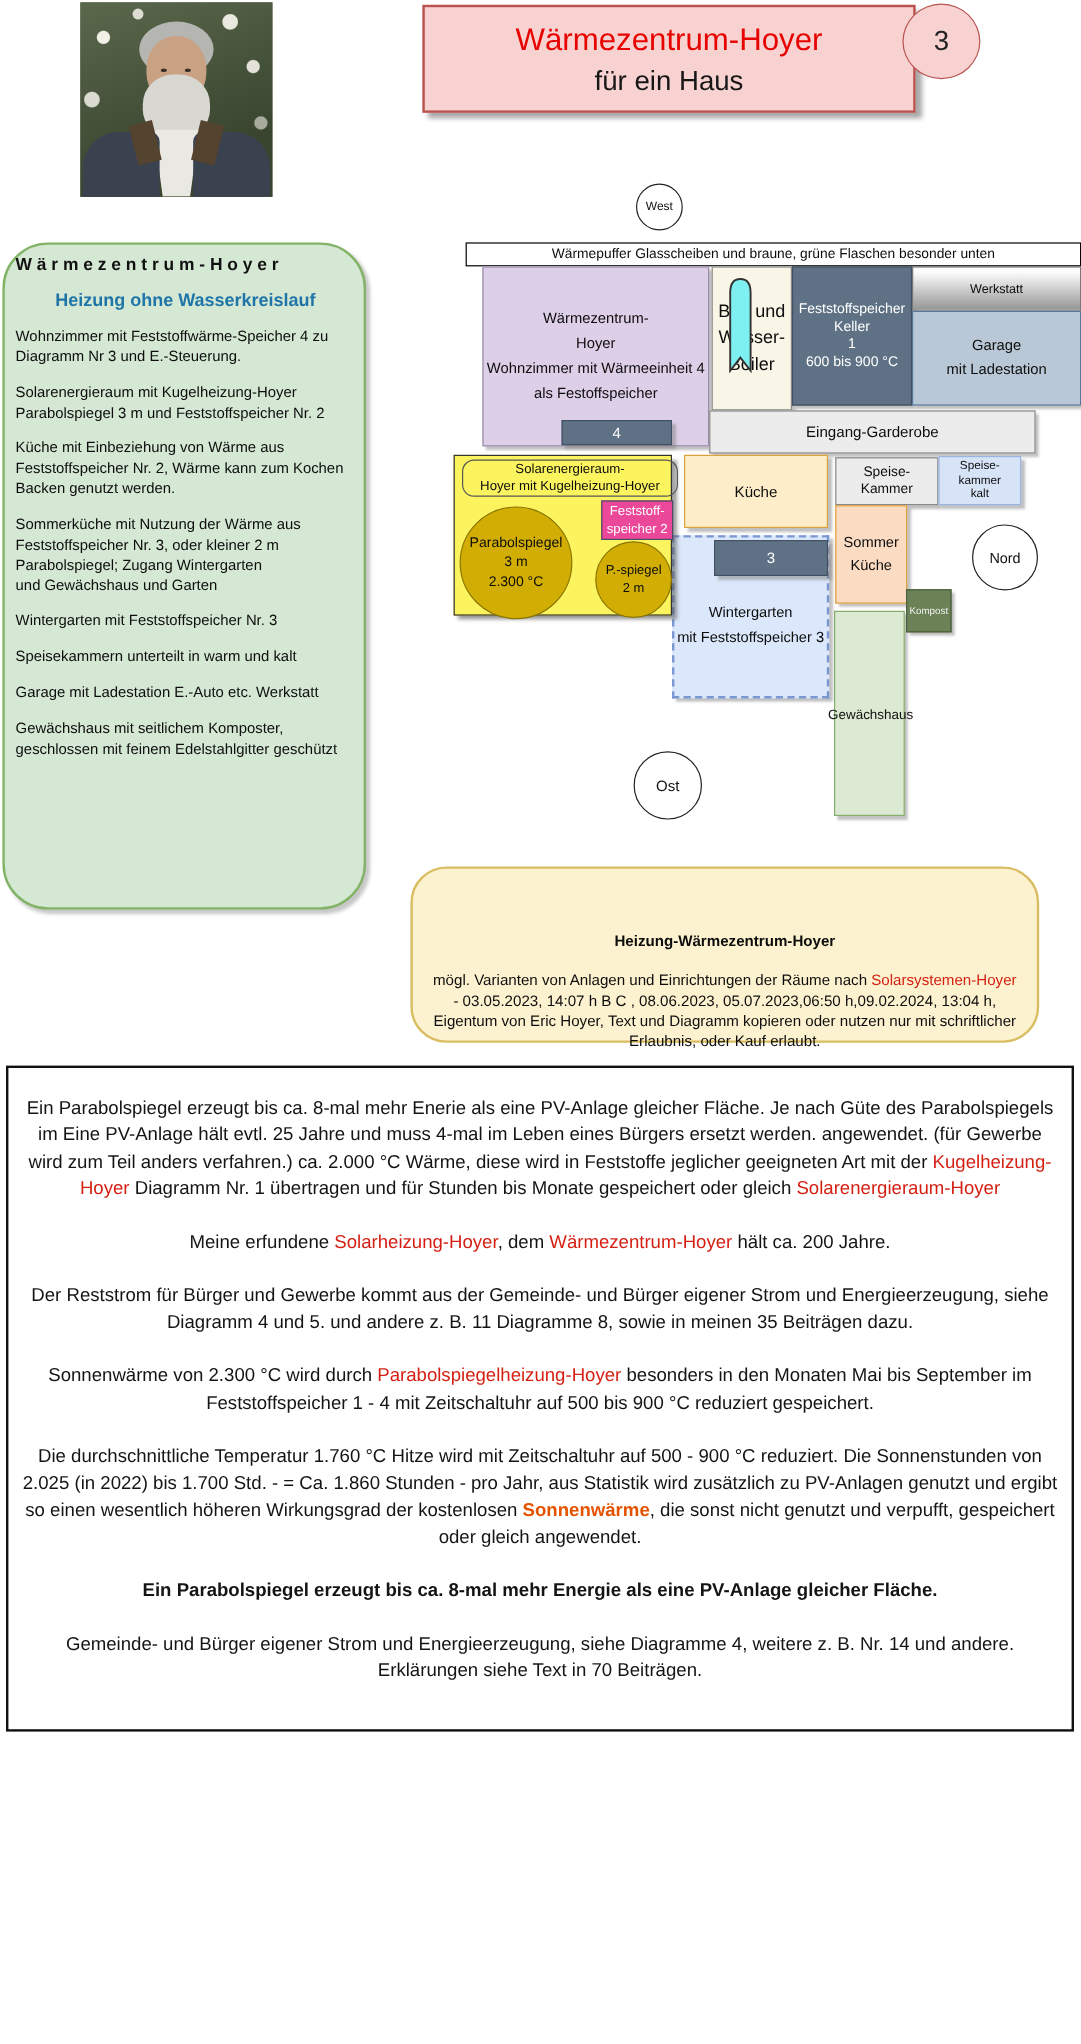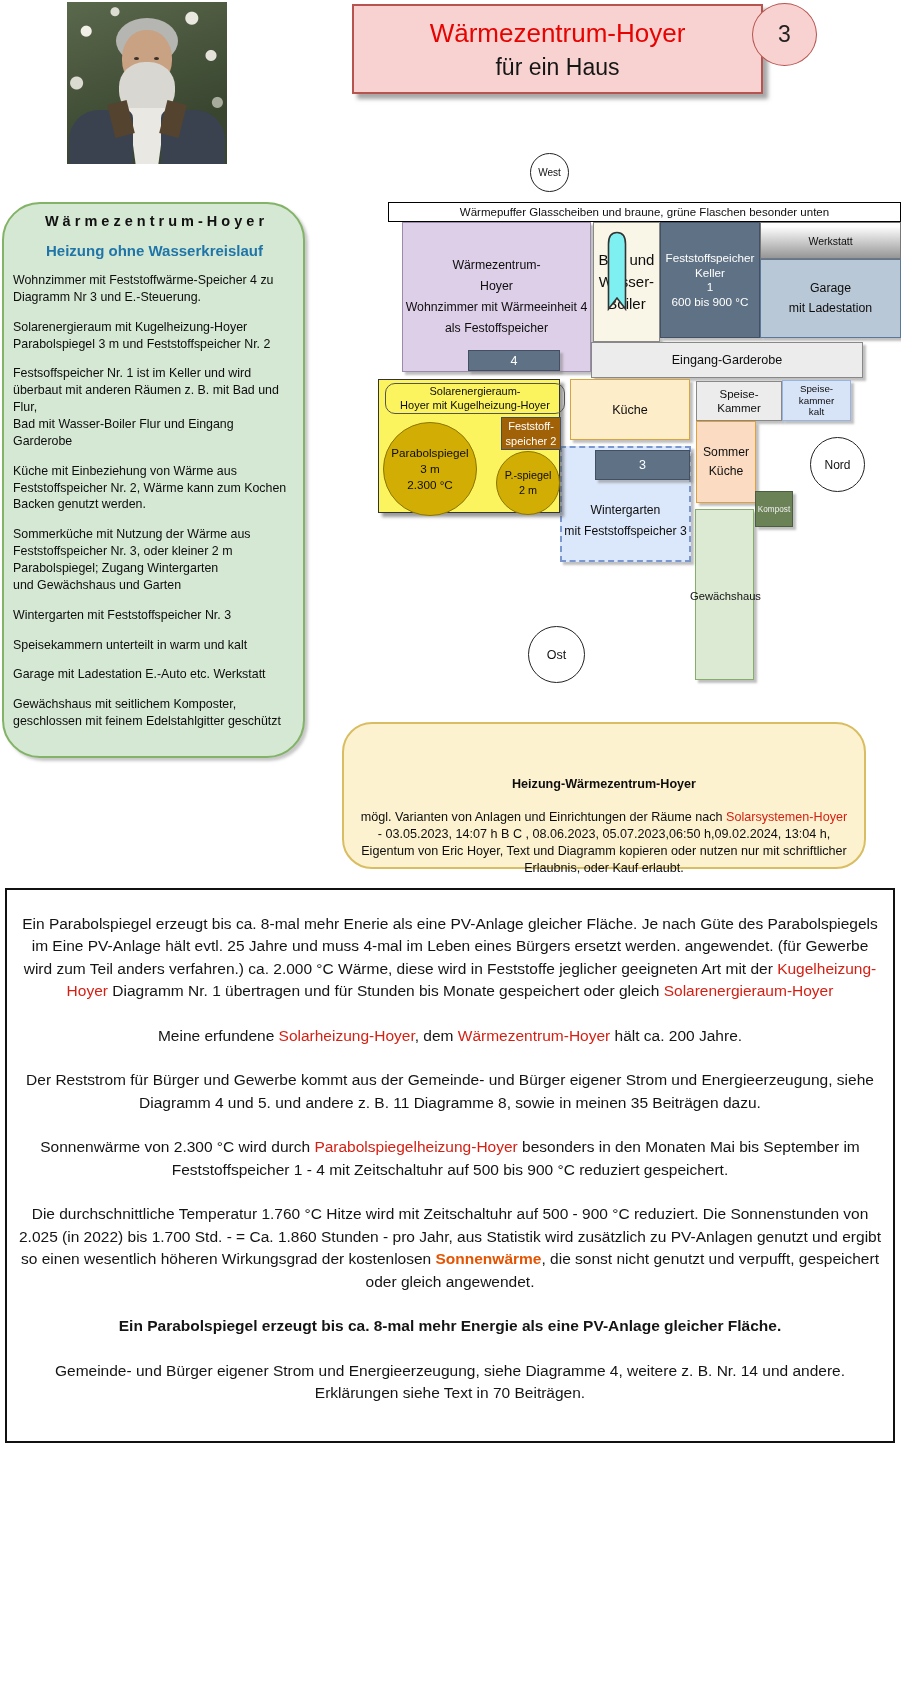--- a/index.html
+++ b/index.html
@@ -40,21 +40,21 @@
   #title-line2{font-size:23px;color:#161616;}
   #page-num{position:absolute;left:752px;top:3px;width:63px;height:61px;border-radius:50%;
     background:#f7d2d0;border:1.5px solid #b85450;display:flex;align-items:center;justify-content:center;
     font-size:23px;color:#222;}
 
   
   #info-panel{position:absolute;left:2px;top:202px;width:303px;height:556px;box-sizing:border-box;
     background:#d5e8d4;border:2px solid #82b366;border-radius:38px 38px 38px 38px;
     box-shadow:3px 3px 3px rgba(130,130,130,.45);
     padding:9px 7px 0 9px;}
-  #info-title{text-align:center;font-weight:bold;font-size:14.5px;color:#111;}
+  #info-title{font-weight:bold;font-size:14.5px;color:#111;}
   #info-subtitle{text-align:center;font-weight:bold;font-size:15px;color:#1f75a8;margin-top:13px;}
   .info-p{font-size:12.4px;line-height:1.36;margin-top:13px;white-space:pre-line;color:#0d0d0d;}
 
   
   .compass{position:absolute;border:1.5px solid #222;border-radius:50%;background:#fff;
     display:flex;align-items:center;justify-content:center;color:#111;}
   #compass-west{left:530px;top:153px;width:37px;height:37px;font-size:10px;}
   #compass-nord{left:810px;top:437px;width:53px;height:53px;font-size:12px;}
   #compass-ost{left:528px;top:626px;width:55px;height:55px;font-size:12.5px;}
 
@@ -78,29 +78,29 @@
     font-size:12.3px;line-height:1.6;}
   #room-eingang{left:551px;top:342px;width:272px;height:36px;background:#ececec;font-size:12.6px;}
 
   #solar-box{left:338px;top:379px;width:182px;height:134px;background:#fcf45f;
     border:1.5px solid #333;box-shadow:4px 4px 3px rgba(90,90,90,.6);z-index:2;}
   #solar-label{position:absolute;left:6px;top:3px;width:180px;height:31px;box-sizing:border-box;
     border:1.5px solid #555;border-radius:10px;display:flex;align-items:center;justify-content:center;
     font-size:11px;line-height:1.27;white-space:pre-line;}
   #fs2{position:absolute;left:122px;top:37px;width:60px;height:33px;display:flex;align-items:center;
     justify-content:center;font-size:11px;line-height:1.32;white-space:pre-line;
-    background:#a16207;border:1px solid #434f63;color:#fff;box-sizing:border-box;}
+    background:#ec4899;border:1px solid #434f63;color:#fff;box-sizing:border-box;}
   .gold-circle{position:absolute;border-radius:50%;background:#d2ae04;border:1px solid #8a7500;
     display:flex;align-items:center;justify-content:center;text-align:center;white-space:pre-line;}
   #circle-gross{left:4px;top:42px;width:92px;height:92px;font-size:11.7px;line-height:1.35;}
   #circle-klein{left:117px;top:71px;width:62px;height:62px;font-size:10.8px;line-height:1.35;}
 
   #room-kueche{left:530px;top:379px;width:120px;height:61px;background:#fdeec9;
     border:1.5px solid #d9a33f;font-size:12.6px;}
-  #room-wintergarten{left:520px;top:446px;width:131px;height:116px;background:#dbe7fa;
+  #room-wintergarten{left:520px;top:446px;width:131px;height:136px;background:#dbe7fa;
     border:2px dashed #7a97cf;justify-content:flex-start;padding-top:52px;
     font-size:12.2px;line-height:1.7;z-index:1;}
   #unit3{left:555px;top:450px;width:95px;height:30px;font-size:12.5px;z-index:3;}
   #room-speise{left:656px;top:381px;width:86px;height:40px;background:#ececec;font-size:11.5px;line-height:1.25;}
   #room-speise-kalt{left:742px;top:380px;width:69px;height:41px;background:#d7e4f8;
     border-color:#98b4df;font-size:9.8px;line-height:1.2;}
   #room-sommer{left:656px;top:421px;width:60px;height:82px;background:#fbdcc3;
     border:1.5px solid #e0a03c;font-size:12.2px;line-height:1.55;}
   #room-kompost{left:715px;top:491px;width:38px;height:36px;background:#6b8156;
     border-color:#4c5e3f;color:#f2f2f2;font-size:8.2px;z-index:4;}
@@ -146,22 +146,20 @@
     <div id="title-line2">für ein Haus</div>
   </div>
 
   <div id="page-num">3</div>
 
   <div id="info-panel">
     <div id="info-title">W ä r m e z e n t r u m - H o y e r</div>
     <div id="info-subtitle">Heizung ohne Wasserkreislauf</div>
     <div class="info-p">Wohnzimmer mit Feststoffwärme-Speicher 4 zu Diagramm Nr 3 und E.-Steuerung.</div>
     <div class="info-p">Solarenergieraum mit Kugelheizung-Hoyer Parabolspiegel 3 m  und Feststoffspeicher Nr. 2</div>
-    <div class="info-p">Festsoffspeicher Nr. 1 ist im Keller und wird überbaut mit anderen Räumen z. B. mit Bad und Flur,
-Bad mit Wasser-Boiler Flur und Eingang Garderobe</div>
     <div class="info-p">Küche mit Einbeziehung von Wärme aus Feststoffspeicher  Nr. 2, Wärme kann zum Kochen Backen genutzt werden.</div>
     <div class="info-p">Sommerküche  mit Nutzung der Wärme aus Feststoffspeicher Nr. 3, oder kleiner  2 m Parabolspiegel; Zugang Wintergarten
 und Gewächshaus und Garten</div>
     <div class="info-p">Wintergarten mit Feststoffspeicher Nr. 3</div>
     <div class="info-p">Speisekammern unterteilt in warm und kalt</div>
     <div class="info-p">Garage mit Ladestation E.-Auto etc. Werkstatt</div>
     <div class="info-p">Gewächshaus mit seitlichem  Komposter, geschlossen mit feinem Edelstahlgitter geschützt</div>
   </div>
 
   <div id="compass-west" class="compass">West</div>

